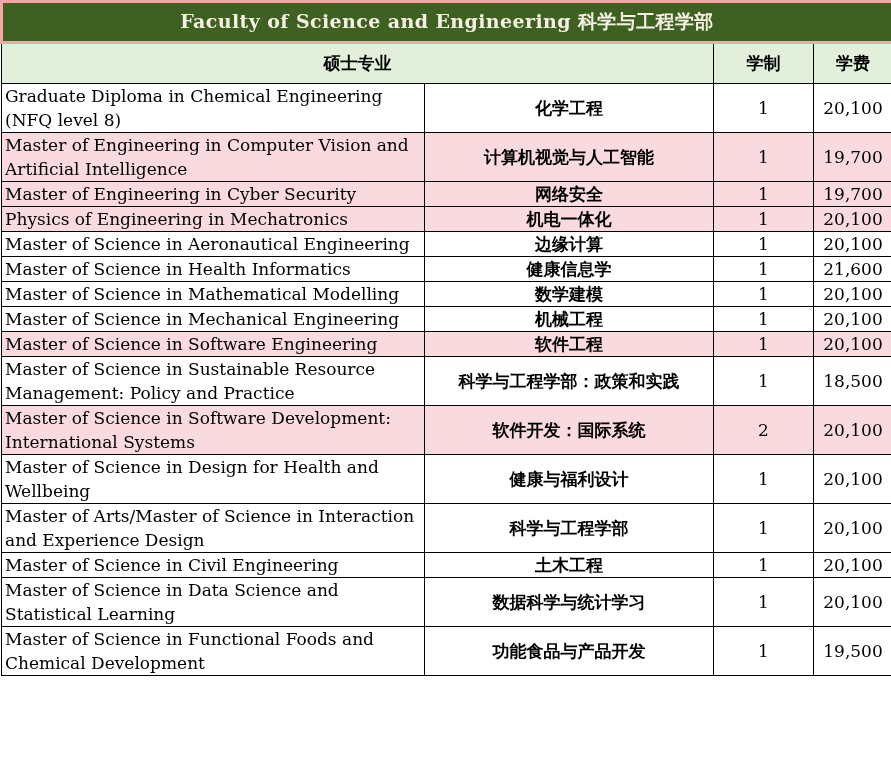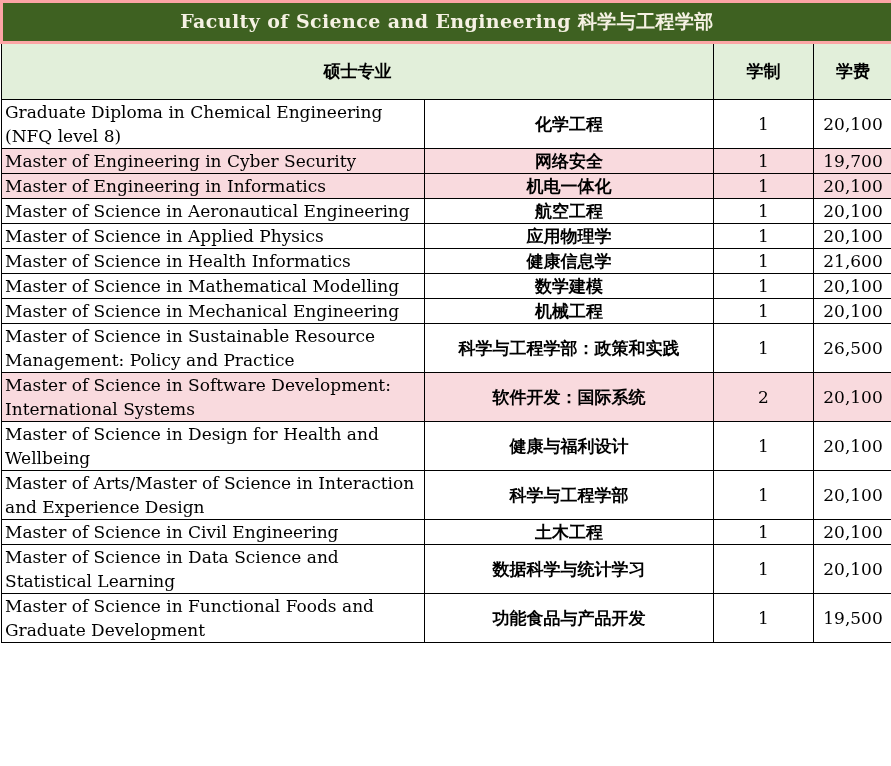--- a/index.html
+++ b/index.html
@@ -34,21 +34,21 @@
     border: 3px solid #fca5a5;
     letter-spacing: 0.4px;
   }
   .subheader th {
     background: var(--subheader-bg, #E2EFDA);
     border: 1px solid var(--border, #000000);
     font-size: 17px;
     font-weight: bold;
     height: 28px;
     text-align: center;
-    padding: 16px;
+    padding: 8px;
   }
   td {
     border: 1px solid var(--border, #000000);
     font-size: 17px;
     height: 25px;
     line-height: 24px;
     background: var(--row-bg, #ffffff);
     vertical-align: middle;
   }
   td.cell-en { text-align: left; padding: 0 2px 0 3px; }
@@ -78,40 +78,40 @@
       </tr>
     </thead>
     <tbody>
         <tr>
           <td class="cell-en">Graduate Diploma in Chemical Engineering (NFQ level 8)</td>
           <td class="cell-zh">化学工程</td>
           <td class="cell-num">1</td>
           <td class="cell-num">20,100</td>
         </tr>
         <tr class="pink">
+          <td class="cell-en">Master of Engineering in Computer Vision and Artificial Intelligence</td>
+          <td class="cell-zh">计算机视觉与人工智能</td>
+          <td class="cell-num">1</td>
+          <td class="cell-num">19,700</td>
+        </tr>
+        <tr class="pink">
           <td class="cell-en">Master of Engineering in Cyber Security</td>
           <td class="cell-zh">网络安全</td>
           <td class="cell-num">1</td>
           <td class="cell-num">19,700</td>
         </tr>
         <tr class="pink">
-          <td class="cell-en">Master of Engineering in Informatics</td>
+          <td class="cell-en">Physics of Engineering in Mechatronics</td>
           <td class="cell-zh">机电一体化</td>
           <td class="cell-num">1</td>
           <td class="cell-num">20,100</td>
         </tr>
         <tr>
           <td class="cell-en">Master of Science in Aeronautical Engineering</td>
-          <td class="cell-zh">航空工程</td>
-          <td class="cell-num">1</td>
-          <td class="cell-num">20,100</td>
-        </tr>
-        <tr>
-          <td class="cell-en">Master of Science in Applied Physics</td>
-          <td class="cell-zh">应用物理学</td>
+          <td class="cell-zh">边缘计算</td>
           <td class="cell-num">1</td>
           <td class="cell-num">20,100</td>
         </tr>
         <tr>
           <td class="cell-en">Master of Science in Health Informatics</td>
           <td class="cell-zh">健康信息学</td>
           <td class="cell-num">1</td>
           <td class="cell-num">21,600</td>
         </tr>
         <tr>
@@ -119,25 +119,31 @@
           <td class="cell-zh">数学建模</td>
           <td class="cell-num">1</td>
           <td class="cell-num">20,100</td>
         </tr>
         <tr>
           <td class="cell-en">Master of Science in Mechanical Engineering</td>
           <td class="cell-zh">机械工程</td>
           <td class="cell-num">1</td>
           <td class="cell-num">20,100</td>
         </tr>
+        <tr class="pink">
+          <td class="cell-en">Master of Science in Software Engineering</td>
+          <td class="cell-zh">软件工程</td>
+          <td class="cell-num">1</td>
+          <td class="cell-num">20,100</td>
+        </tr>
         <tr>
           <td class="cell-en">Master of Science in Sustainable Resource Management: Policy and Practice</td>
           <td class="cell-zh">科学与工程学部：政策和实践</td>
           <td class="cell-num">1</td>
-          <td class="cell-num">26,500</td>
+          <td class="cell-num">18,500</td>
         </tr>
         <tr class="pink">
           <td class="cell-en">Master of Science in Software Development: International Systems</td>
           <td class="cell-zh">软件开发：国际系统</td>
           <td class="cell-num">2</td>
           <td class="cell-num">20,100</td>
         </tr>
         <tr>
           <td class="cell-en">Master of Science in Design for Health and Wellbeing</td>
           <td class="cell-zh">健康与福利设计</td>
@@ -156,20 +162,20 @@
           <td class="cell-num">1</td>
           <td class="cell-num">20,100</td>
         </tr>
         <tr>
           <td class="cell-en">Master of Science in Data Science and Statistical Learning</td>
           <td class="cell-zh">数据科学与统计学习</td>
           <td class="cell-num">1</td>
           <td class="cell-num">20,100</td>
         </tr>
         <tr>
-          <td class="cell-en">Master of Science in Functional Foods and Graduate Development</td>
+          <td class="cell-en">Master of Science in Functional Foods and Chemical Development</td>
           <td class="cell-zh">功能食品与产品开发</td>
           <td class="cell-num">1</td>
           <td class="cell-num">19,500</td>
         </tr>
       </tbody>
   </table>
 </div>
 
 </body></html>

